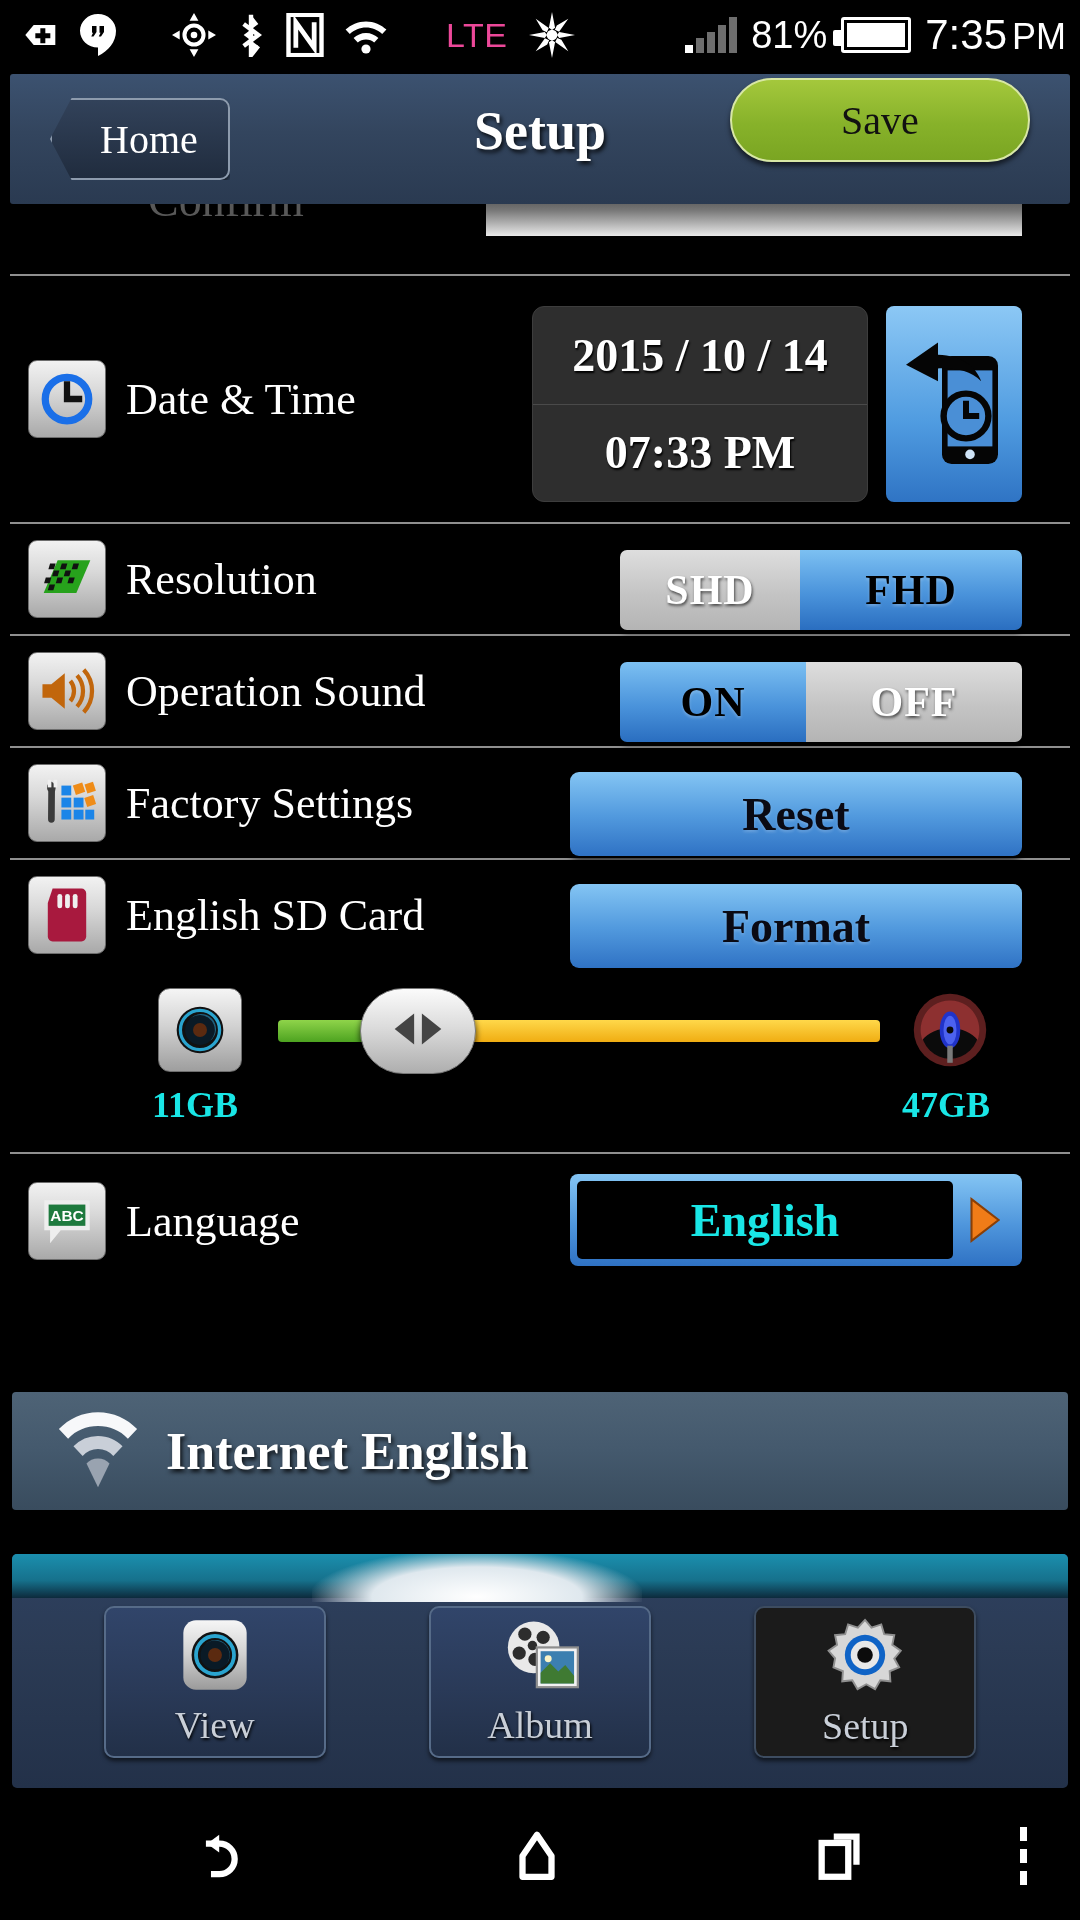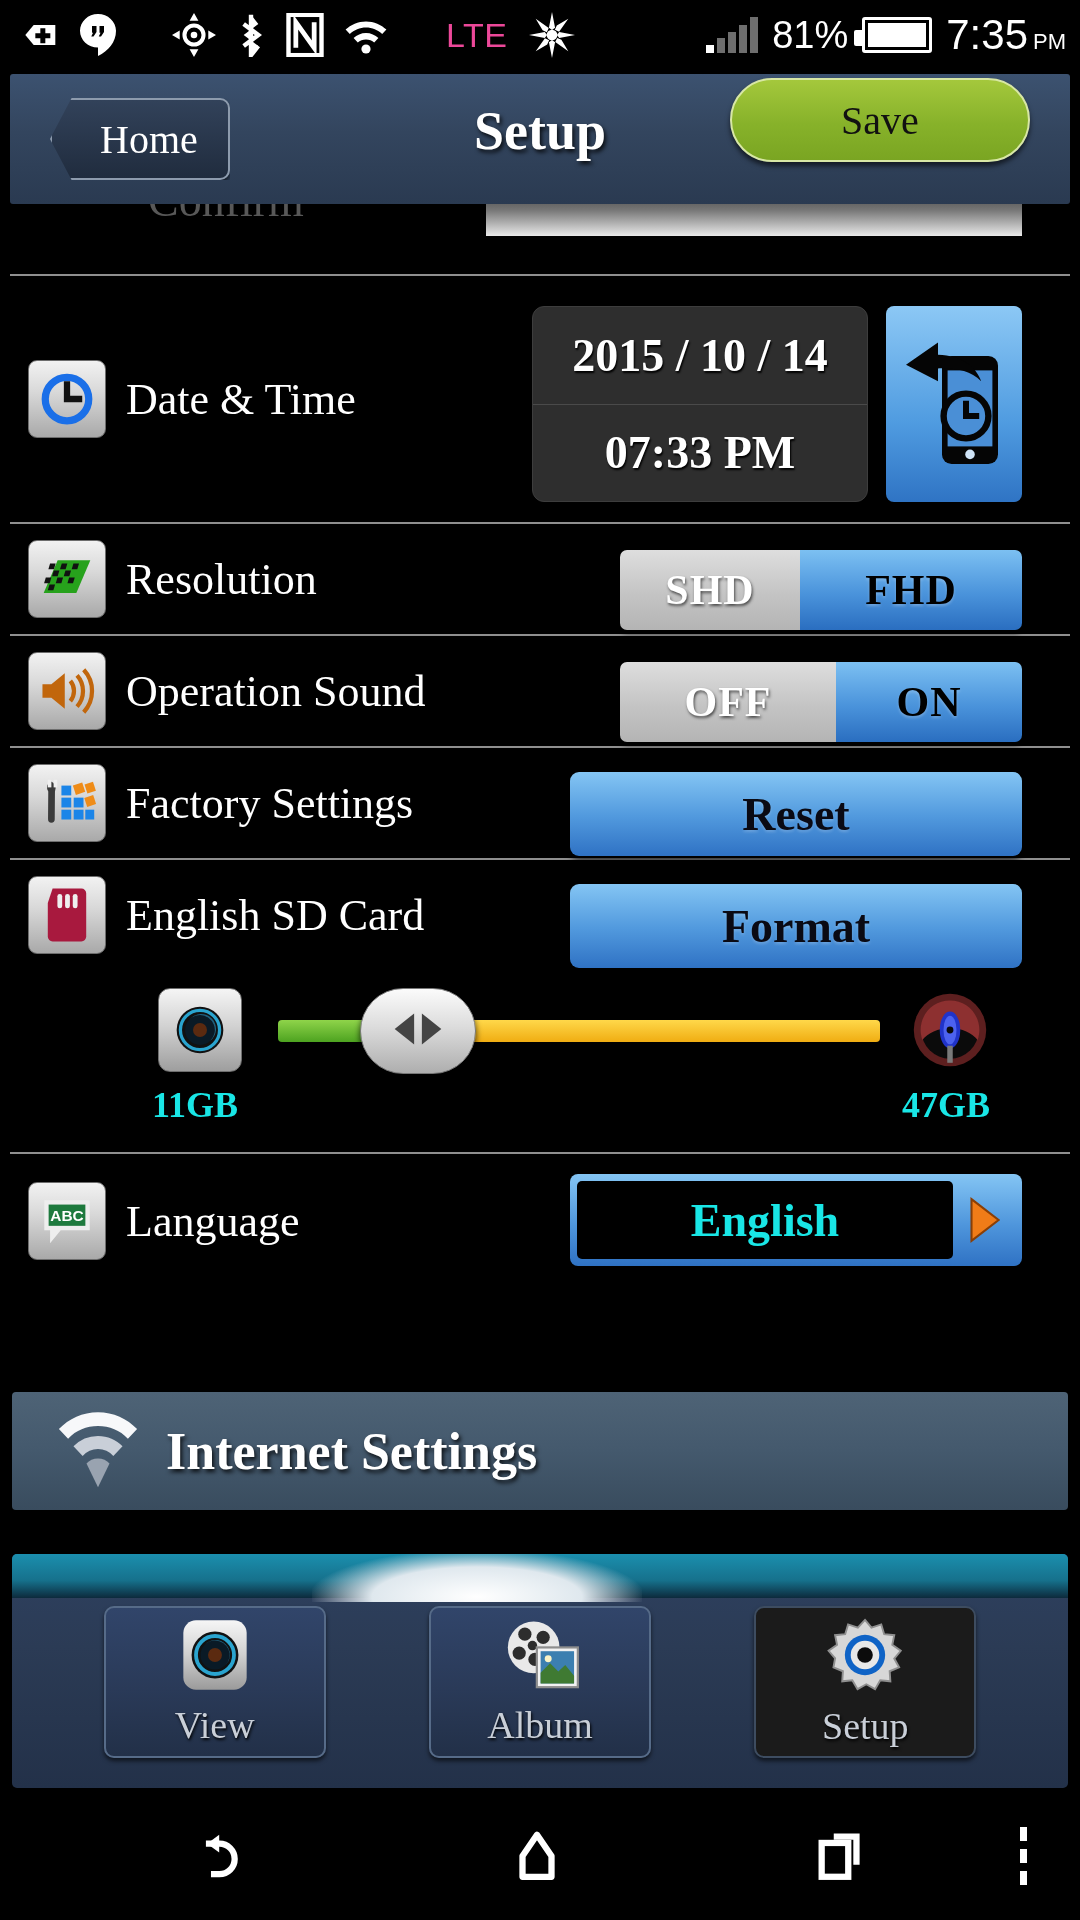--- a/index.html
+++ b/index.html
@@ -18,21 +18,21 @@
     padding: 0 14px 0 22px;
     font-family: "Liberation Sans", sans-serif;
   }
   .sb-left { display:flex; align-items:center; gap:18px; }
   .sb-mid  { display:flex; align-items:center; gap:22px; margin-left:56px;}
   .sb-right{ display:flex; align-items:center; gap:14px; margin-left:auto;}
   .sb-ico { display:inline-block; line-height:0; }
   .sb-text { color:#ec4899; font-size:34px; letter-spacing:0.5px; font-weight:400; }
   .sb-batt-pct { color:#fff; font-size:38px; }
   .sb-clock { color:#fff; font-size:42px; }
-  .sb-clock .ampm { font-size:22px; margin-left:5px; }
+  .sb-clock .ampm { font-size:36px; margin-left:5px; }
   .battery {
     width:70px; height:36px; border:3px solid #fff; border-radius:3px;
     position:relative; display:inline-block;
   }
   .battery::before{
     content:""; position:absolute; left:-11px; top:10px; width:8px; height:16px;
     background:#fff; border-radius:2px 0 0 2px;
   }
   .battery .fill{ position:absolute; left:3px; top:3px; bottom:3px; right:3px; background:#fff;}
   .signal { display:flex; align-items:flex-end; gap:3px; height:36px;}
@@ -380,22 +380,22 @@
 
     <div class="row row-std">
       <div class="icon-tile">
         <svg width="58" height="54" viewBox="0 0 26 24">
           <path d="M2 9h4l6-5v16l-6-5H2z" fill="#c1660c"></path>
           <path d="M14.5 7.5a7 7 0 010 9M17.5 5a10.5 10.5 0 010 14M20.5 2.5a14 14 0 010 19" fill="none" stroke="#c1660c" stroke-width="1.9"></path>
         </svg>
       </div>
       <div class="rowlabel">Operation Sound</div>
       <div class="seg">
+        <div class="opt on" style="width:186px">ON</div>
         <div class="opt off" style="width:216px">OFF</div>
-        <div class="opt on" style="width:186px">ON</div>
       </div>
     </div>
     <div class="divider"></div>
 
     <div class="row row-std">
       <div class="icon-tile">
         <svg width="58" height="56" viewBox="0 0 26 24">
           <path d="M5.6 2.2a3.3 3.3 0 00-1 4.6l-.1 12.5a1.5 1.5 0 103 0l.1-12.5a3.3 3.3 0 00-2-4.6z" fill="#3b3b3b"></path>
           <rect x="4.4" y="1.6" width="1.6" height="3.4" fill="#f0f0f0"></rect>
           <rect x="7" y="1.6" width="1.6" height="3.4" fill="#f0f0f0"></rect>
@@ -501,21 +501,21 @@
   </div>
 
   <div class="banner">
     <span>
       <svg width="92" height="92" viewBox="0 0 24 24">
         <path d="M12 2.4c4 0 7.6 1.7 10.2 4.4l-2.4 2.5C17.7 7.1 15 6 12 6S6.3 7.1 4.2 9.3L1.8 6.8C4.4 4.1 8 2.4 12 2.4z" fill="#f7f8fa"></path>
         <path d="M12 8.6c2.5 0 4.8 1 6.4 2.7l-2.4 2.5A5.5 5.5 0 0012 12a5.5 5.5 0 00-4 1.8l-2.4-2.5A8.9 8.9 0 0112 8.6z" fill="#c9cfd8"></path>
         <path d="M12 14.5c1.2 0 2.3.5 3 1.3L12 22l-3-6.2c.7-.8 1.8-1.3 3-1.3z" fill="#99a3b0"></path>
       </svg>
     </span>
-    <span class="banner-txt">Internet Settings</span>
+    <span class="banner-txt">Internet English</span>
   </div>
 
   <div class="dock">
     <div class="dock-sky"></div>
     <div class="dock-cloud"></div>
     <div class="dock-tabs">
       <div class="tab">
         <span>
           <svg width="72" height="76" viewBox="0 0 22 24">
             <rect x="1" y="1" width="20" height="22" rx="4" fill="url(#gv)"></rect>

